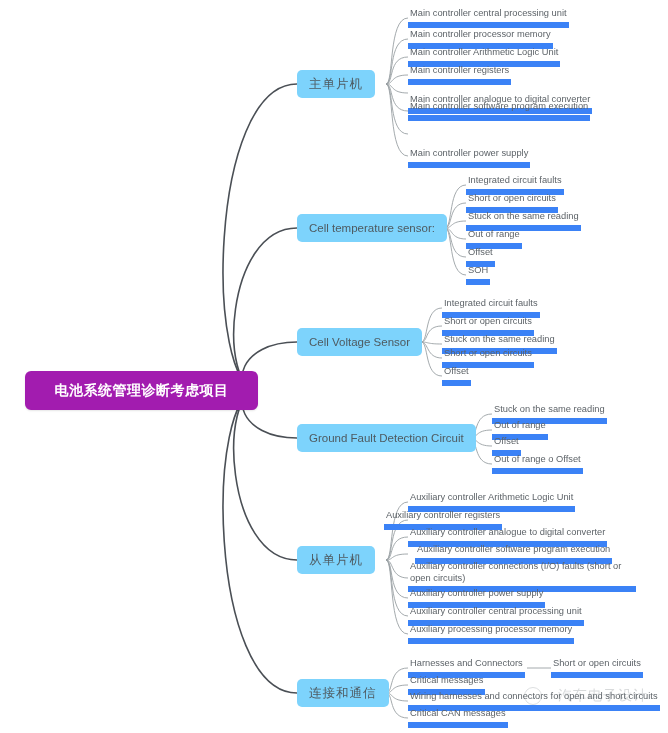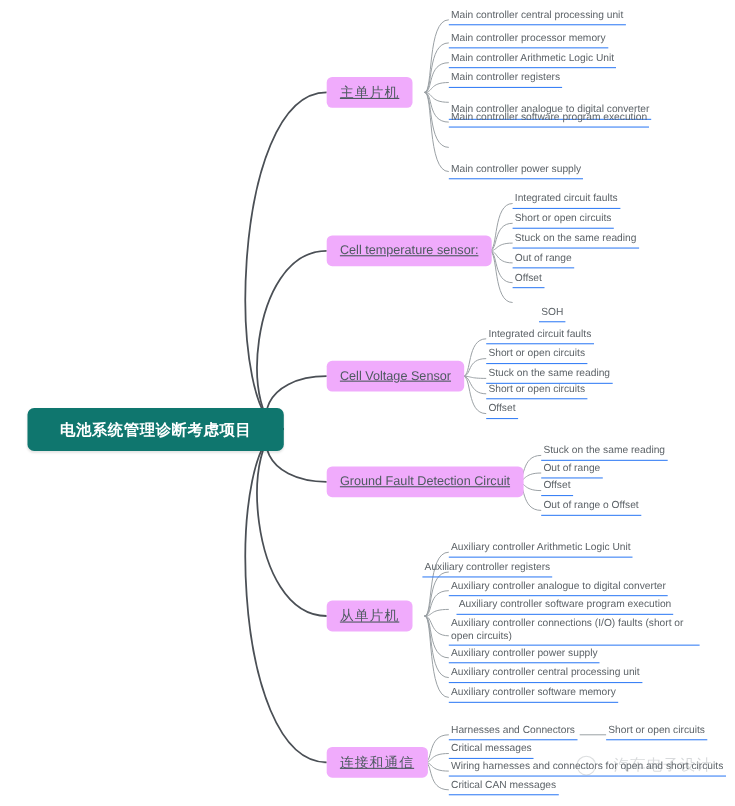--- a/index.html
+++ b/index.html
@@ -7,41 +7,41 @@
     width:668px;height:733px;background:#ffffff;
     font-family:"Liberation Sans","DejaVu Sans",sans-serif;
     position:relative;overflow:hidden;
   }
   #canvas{position:absolute;inset:0;width:668px;height:733px;}
   #links{position:absolute;left:0;top:0;width:668px;height:733px;pointer-events:none;}
 
   
   .root-node{
     position:absolute;left:25px;top:371px;width:233px;height:39px;
-    background:#0f766e;border-radius:6px;
+    background:#a21caf;border-radius:6px;
     display:flex;align-items:center;justify-content:center;
     color:#ffffff;font-size:14px;font-weight:bold;letter-spacing:.5px;
     box-shadow:0 1px 2px rgba(0,0,0,.10);
   }
 
   
   .branch-node{
     position:absolute;height:28px;
-    background:#f0abfc;border-radius:5px;
+    background:#7dd3fc;border-radius:5px;
     display:flex;align-items:center;justify-content:center;
     color:#4e5a60;font-size:11.5px;white-space:nowrap;
-    padding:0 12px;box-sizing:border-box;text-decoration:underline;
+    padding:0 12px;box-sizing:border-box;
   }
   .branch-node.cn{font-size:12.5px;letter-spacing:1px;}
 
   
   .leaf{
     position:absolute;
     color:#5d6368;font-size:9.3px;line-height:11.5px;
-    border-bottom:1px solid #3b82f6;
+    border-bottom:6px solid #3b82f6;
     padding:0 2px 2px 2px;white-space:nowrap;
     box-sizing:border-box;
   }
   .leaf.wrap{white-space:normal;}
 
   
   .watermark{
     position:absolute;left:524px;top:687px;
     display:flex;align-items:center;gap:4px;
     opacity:.34;pointer-events:none;
@@ -136,21 +136,21 @@
   <div class="leaf" style="left:408px;top:148px;">Main controller power supply</div>
 
   <div class="branch-node" style="left:297px;top:214px;justify-content:center;">
     <span>Cell temperature sensor:</span>
   </div>
   <div class="leaf" style="left:466px;top:175px;">Integrated circuit faults</div>
   <div class="leaf" style="left:466px;top:193px;">Short or open circuits</div>
   <div class="leaf" style="left:466px;top:211px;">Stuck on the same reading</div>
   <div class="leaf" style="left:466px;top:229px;">Out of range</div>
   <div class="leaf" style="left:466px;top:247px;">Offset</div>
-  <div class="leaf" style="left:466px;top:278px;margin-left:24px;">SOH</div>
+  <div class="leaf" style="left:466px;top:265px;">SOH</div>
 
   <div class="branch-node" style="left:297px;top:328px;">
     <span>Cell Voltage Sensor</span>
   </div>
   <div class="leaf" style="left:442px;top:298px;">Integrated circuit faults</div>
   <div class="leaf" style="left:442px;top:316px;">Short or open circuits</div>
   <div class="leaf" style="left:442px;top:334px;">Stuck on the same reading</div>
   <div class="leaf" style="left:442px;top:348px;">Short or open circuits</div>
   <div class="leaf" style="left:442px;top:366px;">Offset</div>
 
@@ -165,21 +165,21 @@
   <div class="branch-node cn" style="left:297px;top:546px;">
     <span>从单片机</span>
   </div>
   <div class="leaf" style="left:408px;top:492px;">Auxiliary controller Arithmetic Logic Unit</div>
   <div class="leaf" style="left:384px;top:510px;">Auxiliary controller registers</div>
   <div class="leaf" style="left:408px;top:527px;">Auxiliary controller analogue to digital converter</div>
   <div class="leaf" style="left:415px;top:544px;">Auxiliary controller software program execution</div>
   <div class="leaf wrap" style="left:408px;top:561px;width:228px;">Auxiliary controller connections (I/O) faults (short or open circuits)</div>
   <div class="leaf" style="left:408px;top:588px;">Auxiliary controller power supply</div>
   <div class="leaf" style="left:408px;top:606px;">Auxiliary controller central processing unit</div>
-  <div class="leaf" style="left:408px;top:624px;">Auxiliary controller software memory</div>
+  <div class="leaf" style="left:408px;top:624px;">Auxiliary processing processor memory</div>
 
   <div class="branch-node cn" style="left:297px;top:679px;">
     <span>连接和通信</span>
   </div>
   <div class="leaf" style="left:408px;top:658px;">Harnesses and Connectors</div>
   <div class="leaf" style="left:408px;top:675px;">Critical messages</div>
   <div class="leaf" style="left:408px;top:691px;">Wiring harnesses and connectors for open and short circuits</div>
   <div class="leaf" style="left:408px;top:708px;">Critical CAN messages</div>
   <div class="leaf" style="left:551px;top:658px;">Short or open circuits</div>
 

